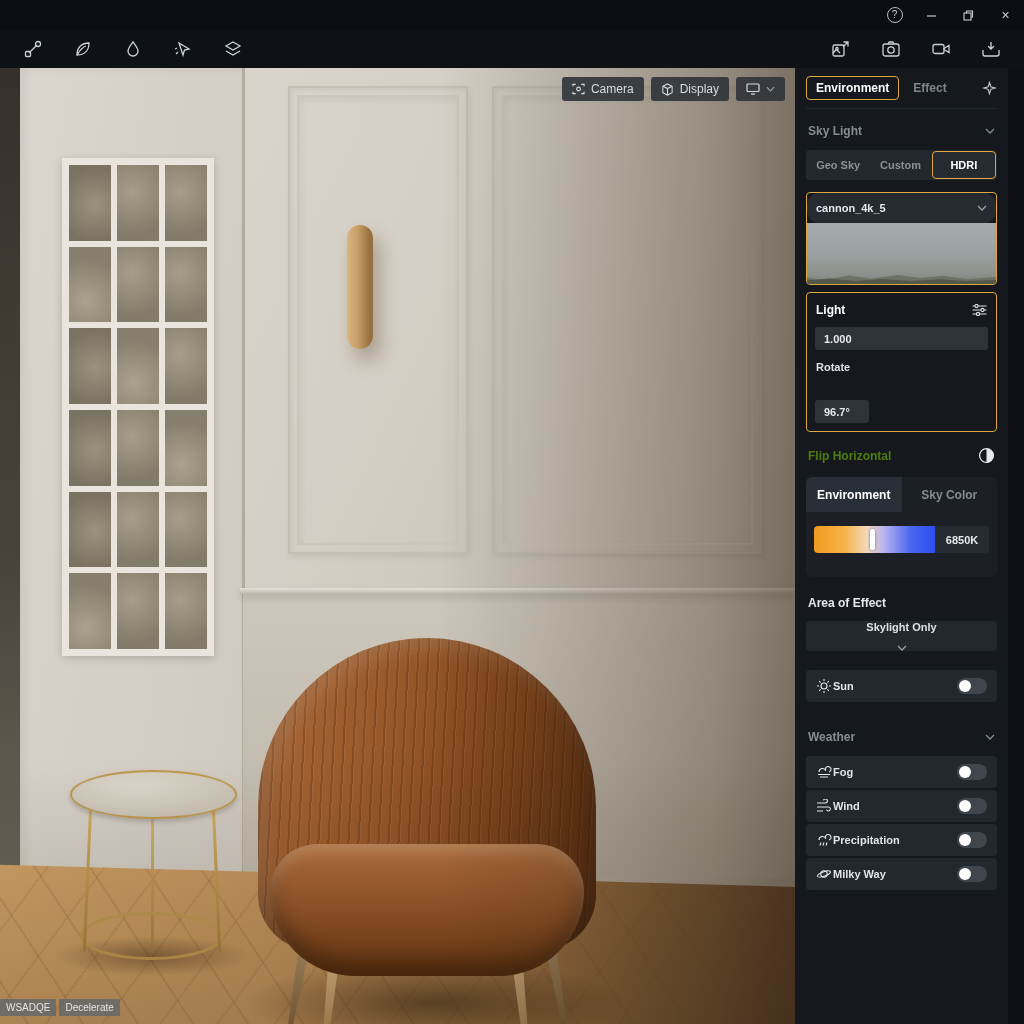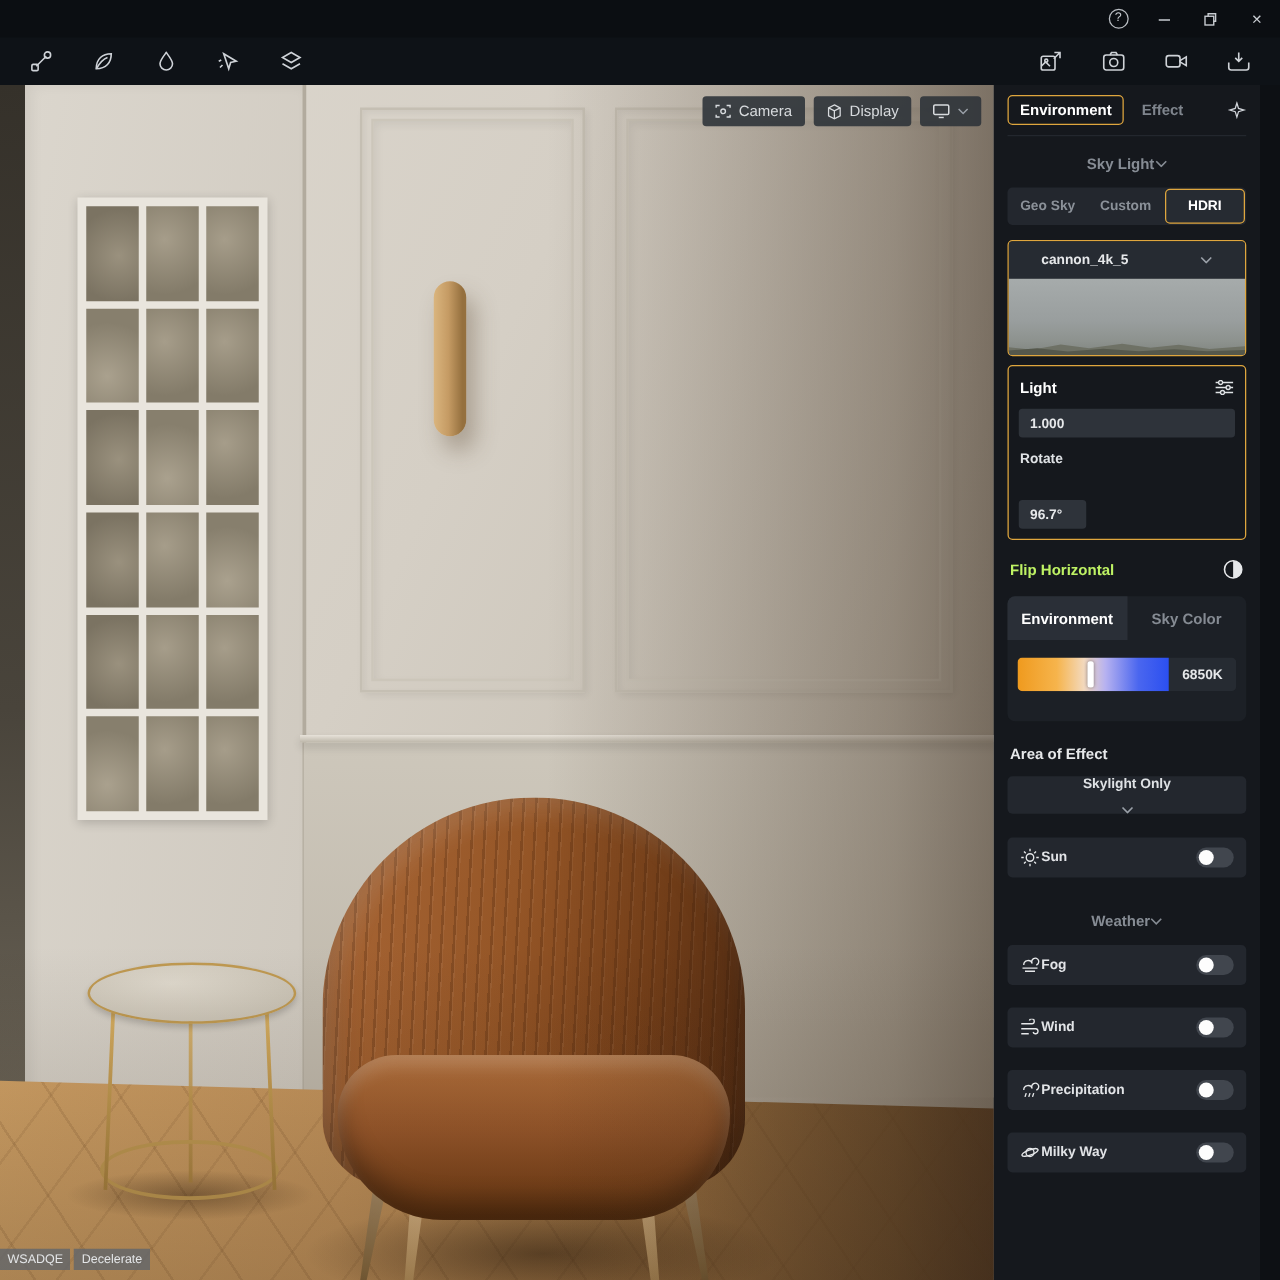--- a/index.html
+++ b/index.html
@@ -107,59 +107,59 @@
   .hud{position:absolute;left:0;bottom:8px;display:flex;gap:3px;z-index:40;margin-top:47px;}
   .hud-badge{background:rgba(96,101,107,0.8);color:#e3e5e7;font-size:10px;padding:3px 6px;}
 
   
   .side-panel{position:absolute;top:68px;left:795px;width:213px;height:956px;background:#15181d;
     box-sizing:border-box;padding:0 11px;z-index:50;font-weight:bold;}
   .panel-tabs{display:flex;align-items:center;gap:14px;height:40px;border-bottom:1px solid #23272e;}
   .tab-env{border:1.5px solid #dfa63e;border-radius:4px;padding:4px 9px;font-size:12px;color:#fff;}
   .tab-effect{color:#7f858d;font-size:12px;}
   .panel-tabs .spacer{flex:1;}
-  .section-head{display:flex;justify-content:center;align-items:center;
+  .section-head{display:flex;justify-content:space-between;align-items:center;
     color:#868c94;font-size:12px;margin:15px 2px 12px;}
   .seg-control{display:flex;background:#23272e;border-radius:4px;height:30px;padding:1px;box-sizing:border-box;}
   .seg{flex:1;display:flex;align-items:center;justify-content:center;font-size:11px;color:#8b9199;border-radius:4px;}
   .seg.active{color:#fff;background:#262b32;border:1.5px solid #dfa63e;}
   .hdri-box{margin-top:12px;border:1.5px solid #dfa63e;border-radius:4px;overflow:hidden;}
   .hdri-select{height:30px;background:#262b32;display:flex;align-items:center;justify-content:space-between;
-    padding:0 26px;font-size:11px;color:#e6e8ea;}
+    padding:0 9px;font-size:11px;color:#e6e8ea;border-radius:12px;}
   .hdri-preview{height:61px;position:relative;
     background:linear-gradient(180deg,#a6abab 0%,#999e9e 55%,#8d928e 82%,#7f847f 100%);}
   .ridge-far{position:absolute;bottom:0;left:0;right:0;height:14px;background:#6e7165;
     clip-path:polygon(0 100%,0 55%,10% 70%,22% 40%,34% 62%,48% 35%,60% 58%,72% 42%,85% 65%,100% 50%,100% 100%);}
   .ridge-near{position:absolute;bottom:0;left:0;right:0;height:9px;background:#55584c;
     clip-path:polygon(0 100%,0 60%,12% 40%,25% 68%,40% 45%,55% 66%,70% 48%,84% 66%,100% 55%,100% 100%);}
   .light-box{margin-top:7px;border:1.5px solid #dfa63e;border-radius:4px;padding:8px;}
   .light-head{display:flex;justify-content:space-between;align-items:center;font-size:12px;color:#fff;margin:2px 1px 10px;}
   .value-input{background:#2e333a;border-radius:3px;height:23px;display:flex;align-items:center;
     padding:0 9px;font-size:11px;color:#e6e8ea;}
   .rotate-label{font-size:11px;color:#dfe2e5;margin:11px 1px 27px;}
   .rotate-input{width:36px;}
-  .flip-row{display:flex;justify-content:space-between;align-items:center;margin:15px 2px 13px;font-size:12px;color:#bef264;}
+  .flip-row{display:flex;justify-content:space-between;align-items:center;margin:15px 2px 13px;font-size:12px;color:#4d7c0f;}
   .color-box{background:#1c2026;border-radius:6px;padding-bottom:24px;}
   .color-tabs{display:flex;}
   .color-tab{flex:1;height:35px;display:flex;align-items:center;justify-content:center;font-size:12px;color:#858b93;}
   .color-tab.active{background:#2a2f37;color:#fff;border-radius:6px 0 0 0;}
   .temp-row{display:flex;margin:14px 8px 0;height:27px;border-radius:4px;overflow:hidden;}
   .temp-gradient{flex:1;position:relative;
     background:linear-gradient(90deg,#ef9a1e 0%,#f6b44c 26%,#f3d9bd 44%,#b7b2f0 58%,#4a66ef 80%,#2b4ff0 100%);}
   .temp-handle{position:absolute;left:46%;top:3px;bottom:3px;width:5px;background:#fff;border-radius:2px;
     box-shadow:0 0 3px rgba(0,0,0,0.45);}
   .temp-value{width:54px;background:#262b32;display:flex;align-items:center;justify-content:center;
     font-size:11px;color:#e6e8ea;}
   .area-label{font-size:12px;color:#e6e8ea;margin:19px 2px 11px;}
   .dropdown-row{background:#23272e;border-radius:4px;height:30px;display:flex;align-items:center;
     justify-content:space-between;padding:0 10px;font-size:11px;color:#dfe2e5;flex-direction:column;}
   .row-item{background:#23272e;border-radius:4px;height:32px;display:flex;align-items:center;
     padding:0 10px;font-size:11px;color:#e2e4e7;gap:1px;box-sizing:border-box;}
   .sun-row{margin-top:19px;}
-  .weather-rows .row-item{margin-top:18px;}
+  .weather-rows .row-item{margin-top:2px;}
   .toggle{width:30px;height:16px;border-radius:8px;background:#41464e;position:relative;margin-left:auto;flex:none;}
   .knob{position:absolute;left:2px;top:2px;width:12px;height:12px;border-radius:50%;background:#fdfdfd;}
 </style>
 </head>
 <body>
 
 <div class="titlebar">
   <div class="win-btn">
     <span class="help-circle">?</span>
   </div>

